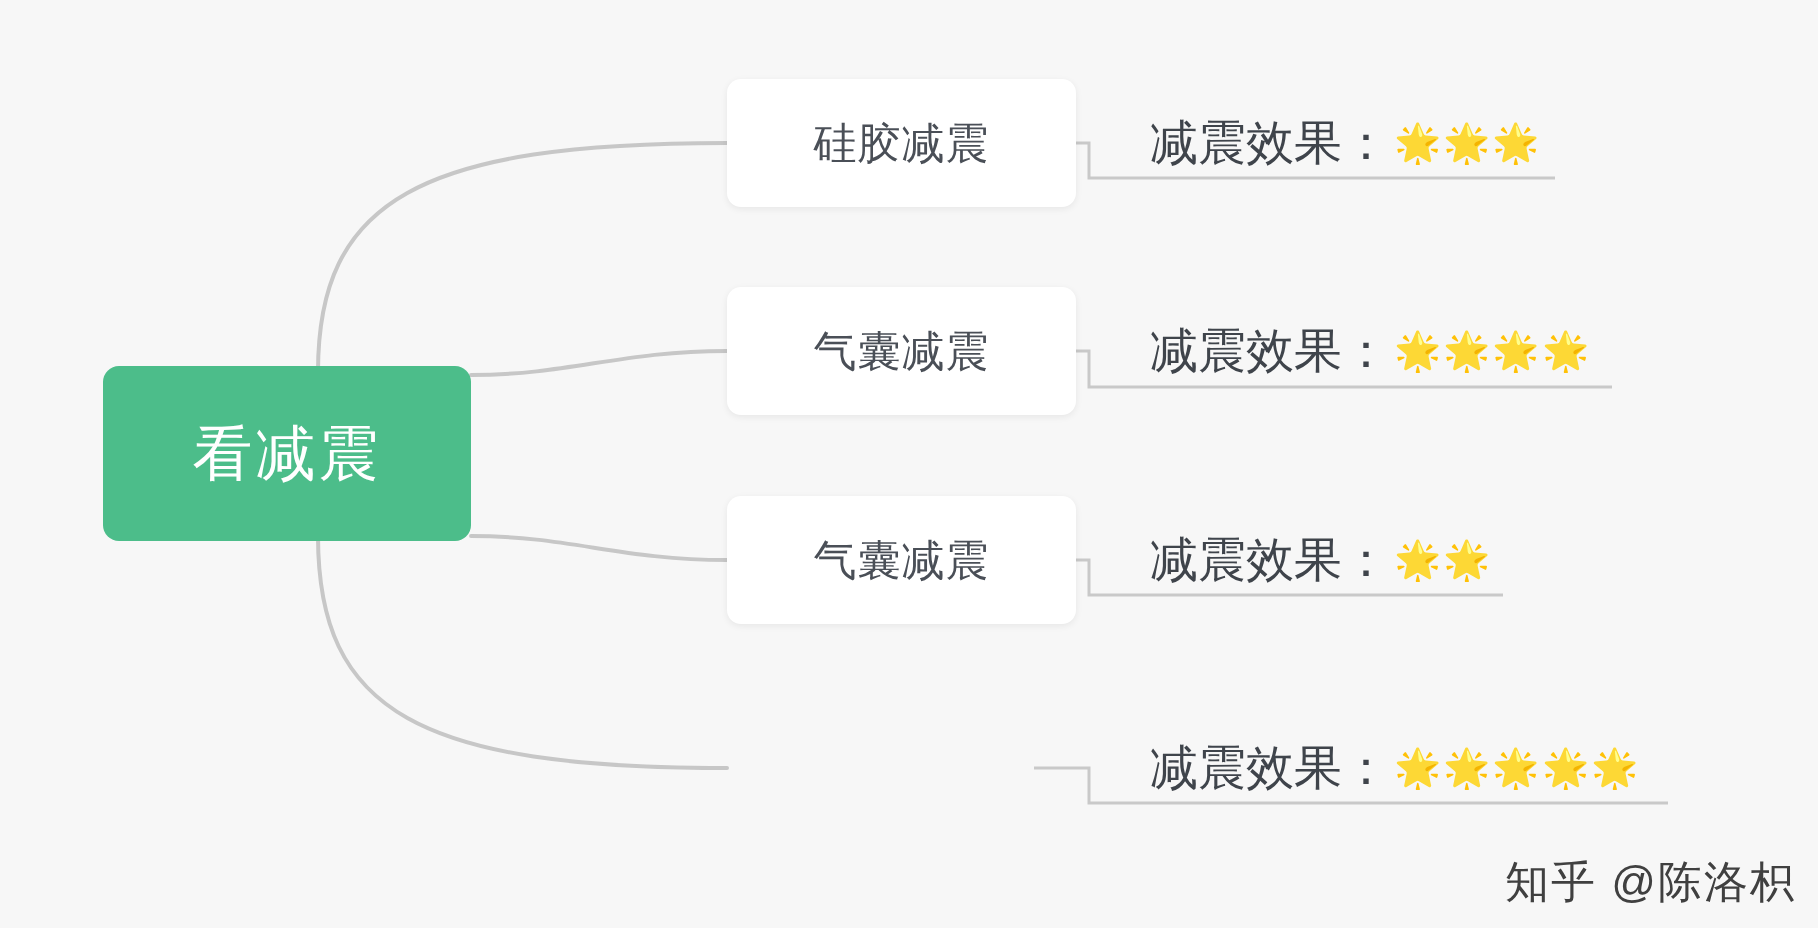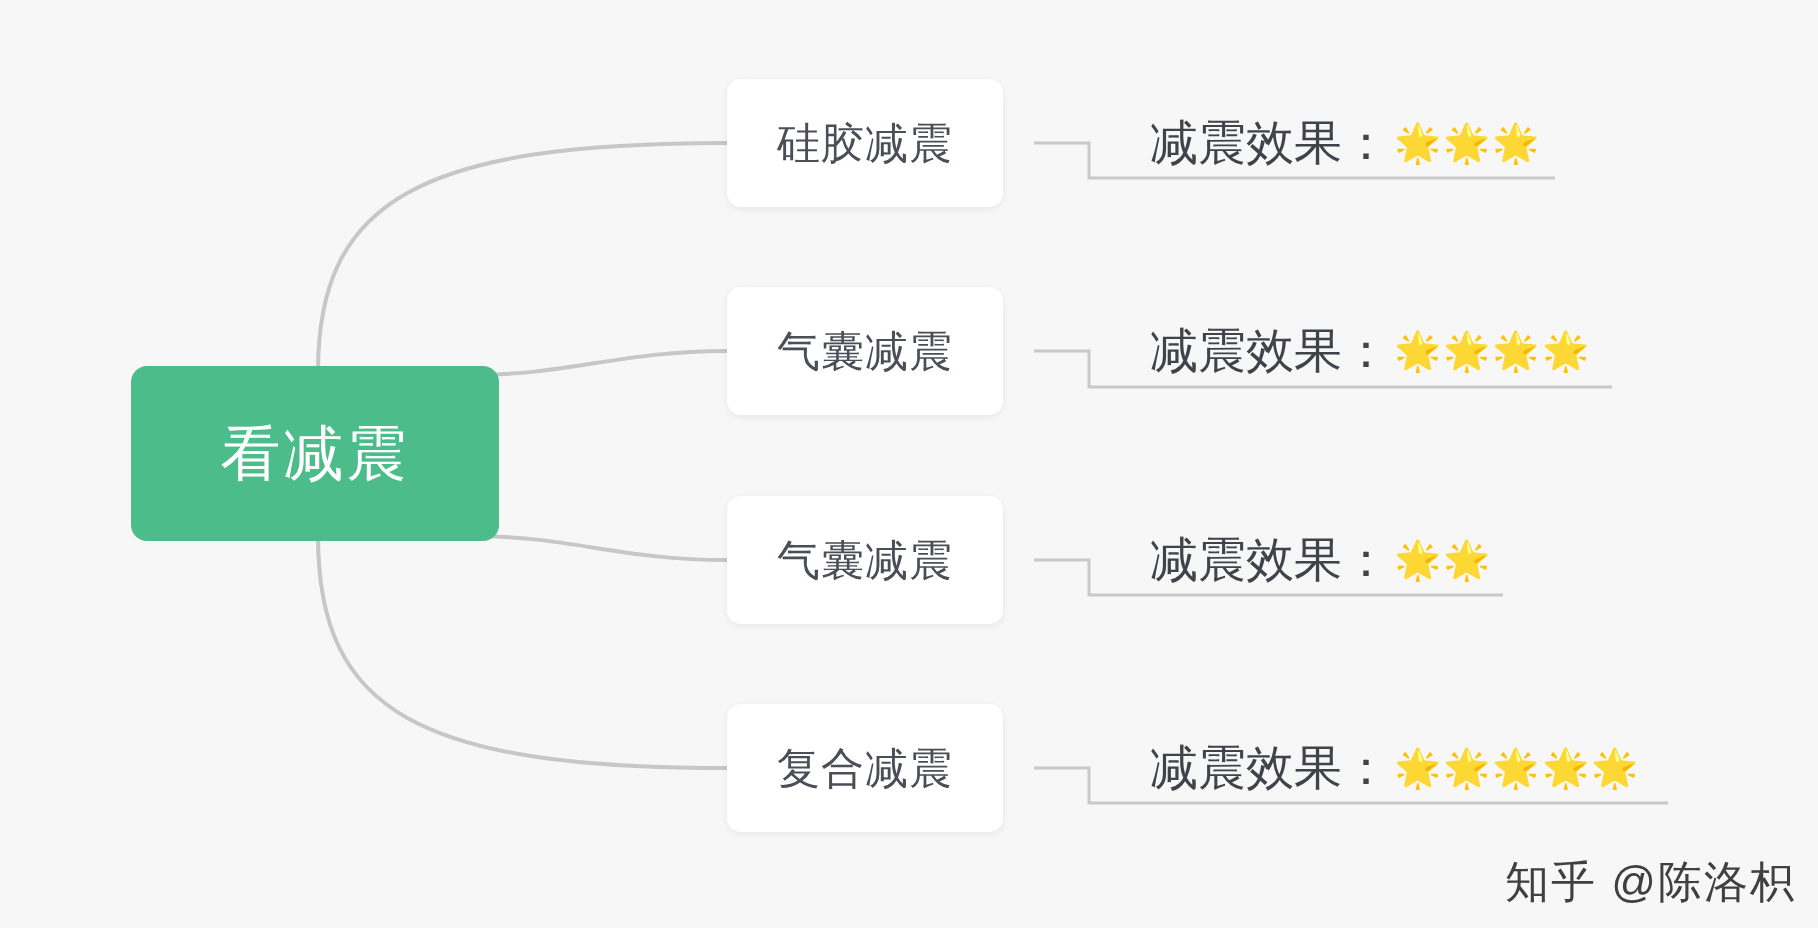--- a/index.html
+++ b/index.html
@@ -32,34 +32,33 @@
     left: 103px;
     top: 366px;
     width: 368px;
     height: 175px;
     background: #4cbd8a;
     border-radius: 16px;
     display: flex;
     align-items: center;
     justify-content: center;
     box-sizing: border-box;
-    margin-left: 28px;
   }
   .root-label {
     color: #ffffff;
     font-size: 60px;
     letter-spacing: 3px;
     line-height: 1;
     white-space: nowrap;
   }
 
   
   .branch-card {
     position: absolute;
-    width: 276px;
+    width: 349px;
     height: 128px;
     background: #ffffff;
     border-radius: 14px;
     box-shadow: 0 2px 7px rgba(0,0,0,0.07);
     display: flex;
     align-items: center;
     justify-content: center;
     box-sizing: border-box;
   }
   .branch-label {
@@ -150,23 +149,20 @@
   </div>
 
   <div class="branch-card" style="left:727px; top:496px;">
     <span class="branch-label">气囊减震</span>
   </div>
   <div class="leaf" style="left:1150px; top:536px;">
     <span class="leaf-label">减震效果：</span>
     <span class="leaf-stars">🌟🌟</span>
   </div>
 
-  <div class="branch-card" style="left:727px; top:704px;">
-    <span class="branch-label">复合减震</span>
-  </div>
   <div class="leaf" style="left:1150px; top:744px;">
     <span class="leaf-label">减震效果：</span>
     <span class="leaf-stars">🌟🌟🌟🌟🌟</span>
   </div>
 
   <div class="watermark">知乎 @陈洛枳</div>
 
 </div>
 
 </body></html>

